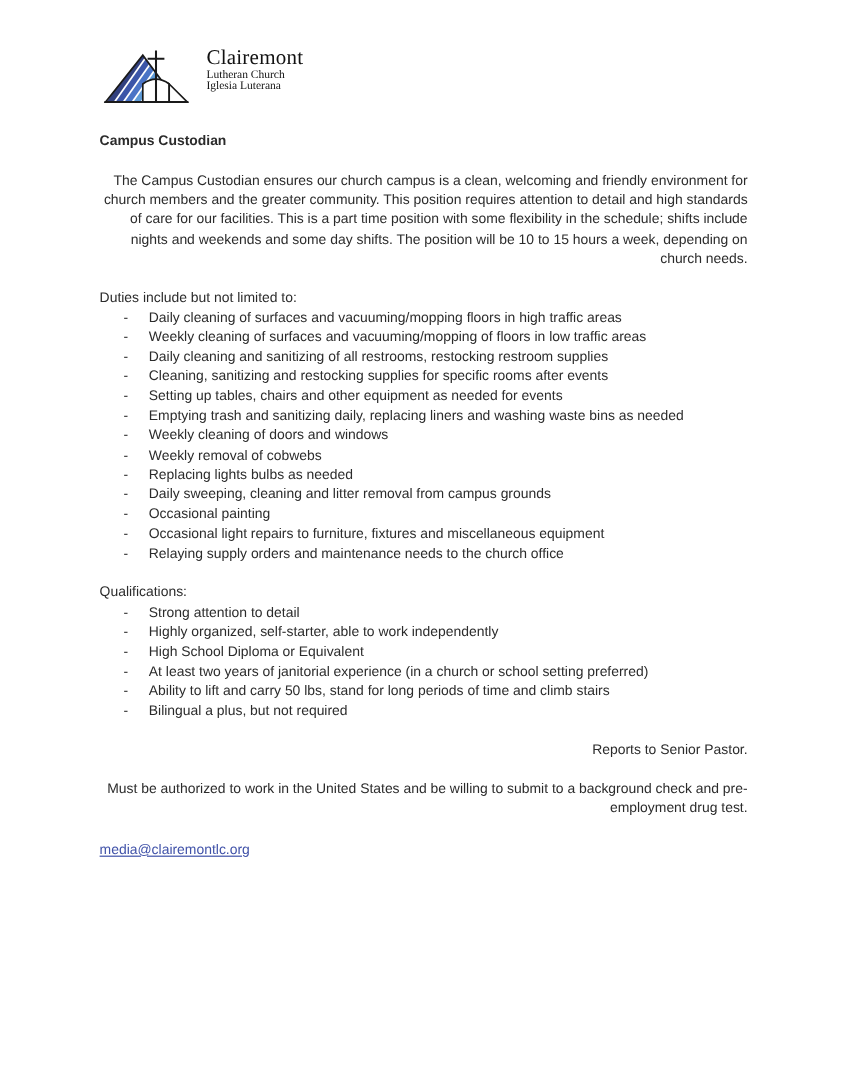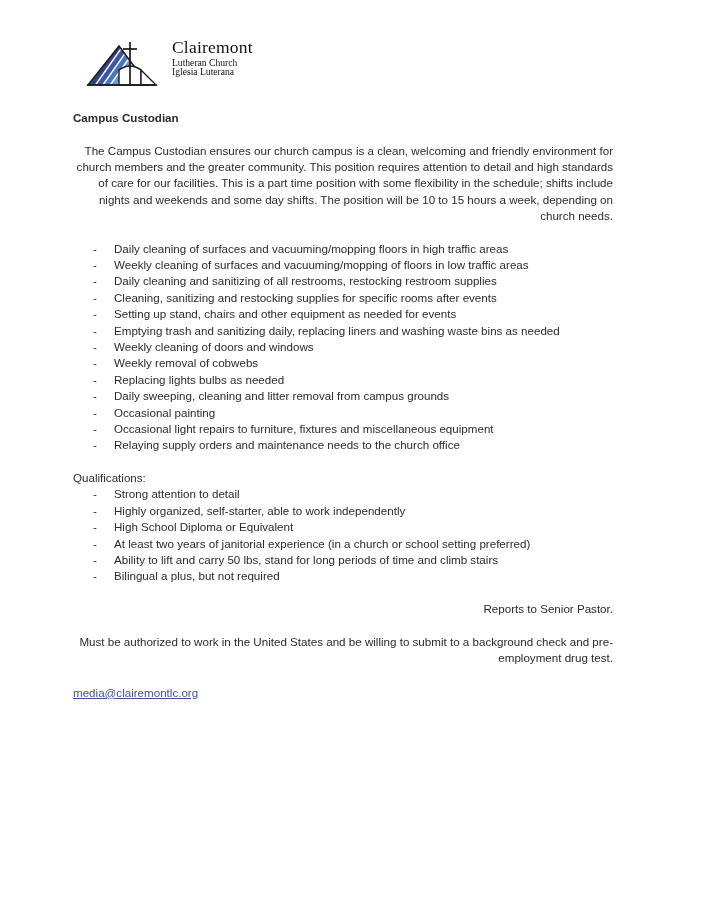--- a/index.html
+++ b/index.html
@@ -59,21 +59,21 @@
   }
   .logo-sub2 {
     font-size: 9.6px;
     margin-top: 0px;
     white-space: nowrap;
   }
 
   
   .doc {
     position: absolute;
-    left: 73px;
+    left: 83px;
     top: 110px;
     width: 540px;
   }
 
   .title {
     font-size: 11.6px;
     font-weight: bold;
     line-height: 1.42;
     margin: 0;
     color: #2b2b2b;
@@ -170,26 +170,27 @@
   <div class="doc">
 
     <div class="title">Campus Custodian</div>
 
     <div class="spacer-line"></div>
 
     <p class="para">The Campus Custodian ensures our church campus is a clean, welcoming and friendly environment for church members and the greater community. This position requires attention to detail and high standards of care for our facilities. This is a part time position with some flexibility in the schedule; shifts include nights and weekends and some day shifts. The position will be 10 to 15 hours a week, depending on church needs.</p>
 
     <div class="spacer-line"></div>
 
+    <div class="section-label">Duties include but not limited to:</div>
     <ul class="dash-list" id="duties-list">
         <li><span class="dash">-</span><span>Daily cleaning of surfaces and vacuuming/mopping floors in high traffic areas</span></li>
         <li><span class="dash">-</span><span>Weekly cleaning of surfaces and vacuuming/mopping of floors in low traffic areas</span></li>
         <li><span class="dash">-</span><span>Daily cleaning and sanitizing of all restrooms, restocking restroom supplies</span></li>
         <li><span class="dash">-</span><span>Cleaning, sanitizing and restocking supplies for specific rooms after events</span></li>
-        <li><span class="dash">-</span><span>Setting up stand, chairs and other equipment as needed for events</span></li>
+        <li><span class="dash">-</span><span>Setting up tables, chairs and other equipment as needed for events</span></li>
         <li><span class="dash">-</span><span>Emptying trash and sanitizing daily, replacing liners and washing waste bins as needed</span></li>
         <li><span class="dash">-</span><span>Weekly cleaning of doors and windows</span></li>
         <li><span class="dash">-</span><span>Weekly removal of cobwebs</span></li>
         <li><span class="dash">-</span><span>Replacing lights bulbs as needed</span></li>
         <li><span class="dash">-</span><span>Daily sweeping, cleaning and litter removal from campus grounds</span></li>
         <li><span class="dash">-</span><span>Occasional painting</span></li>
         <li><span class="dash">-</span><span>Occasional light repairs to furniture, fixtures and miscellaneous equipment</span></li>
         <li><span class="dash">-</span><span>Relaying supply orders and maintenance needs to the church office</span></li>
       </ul>
 

